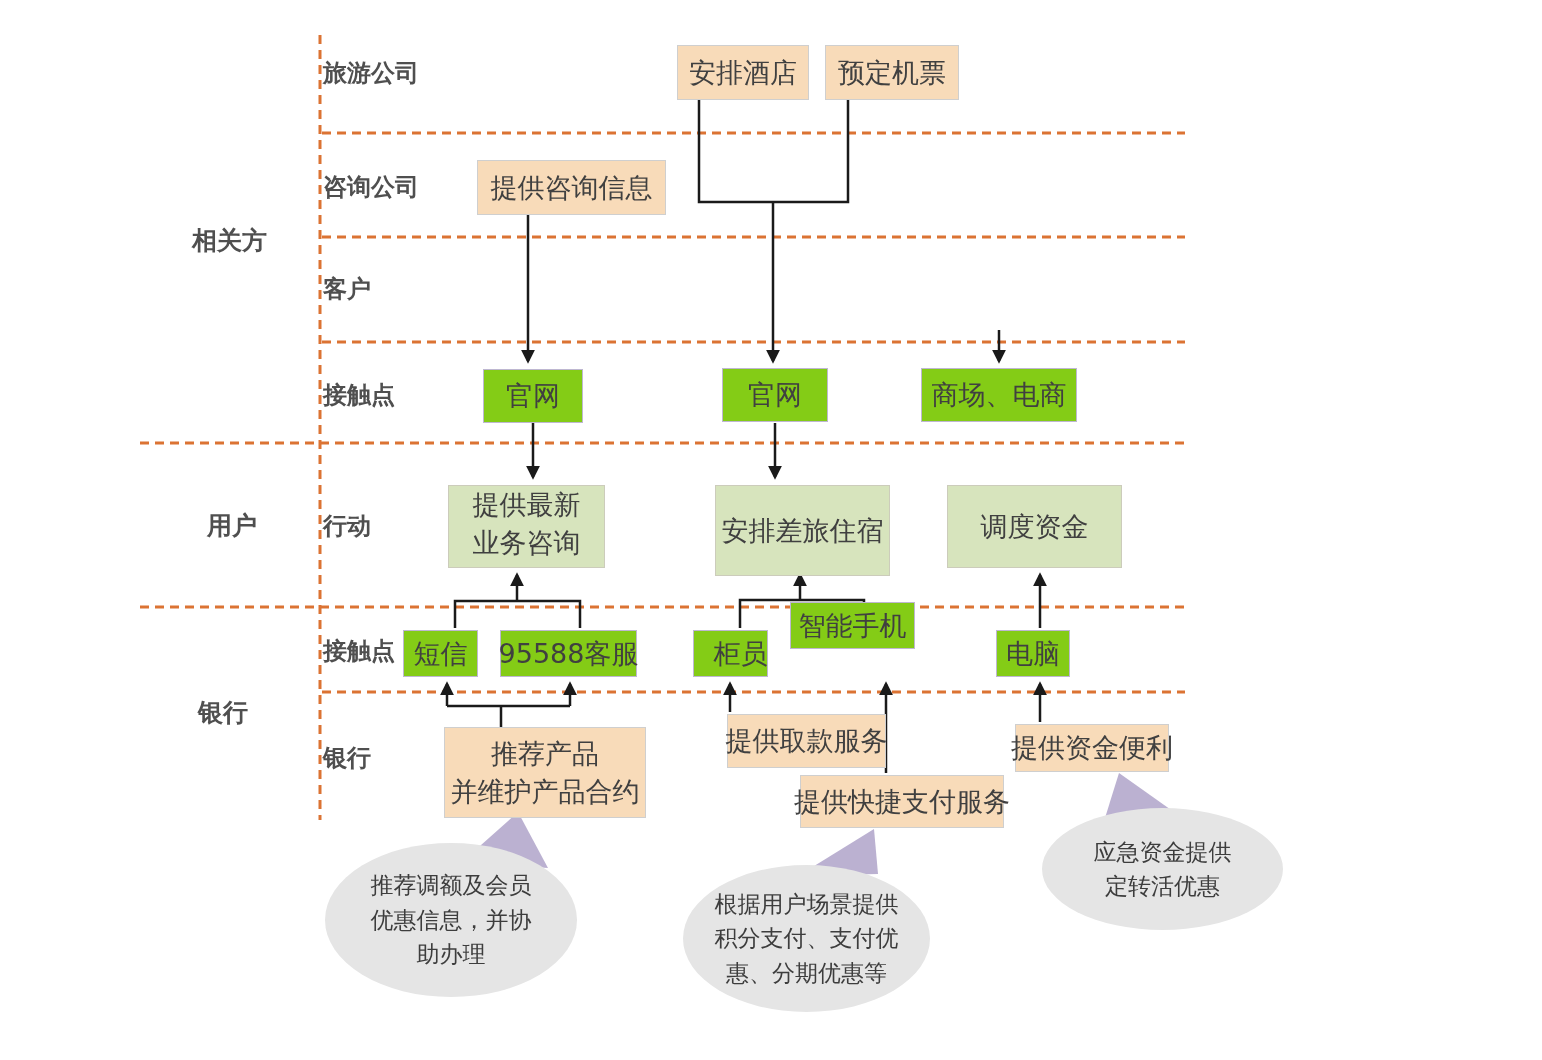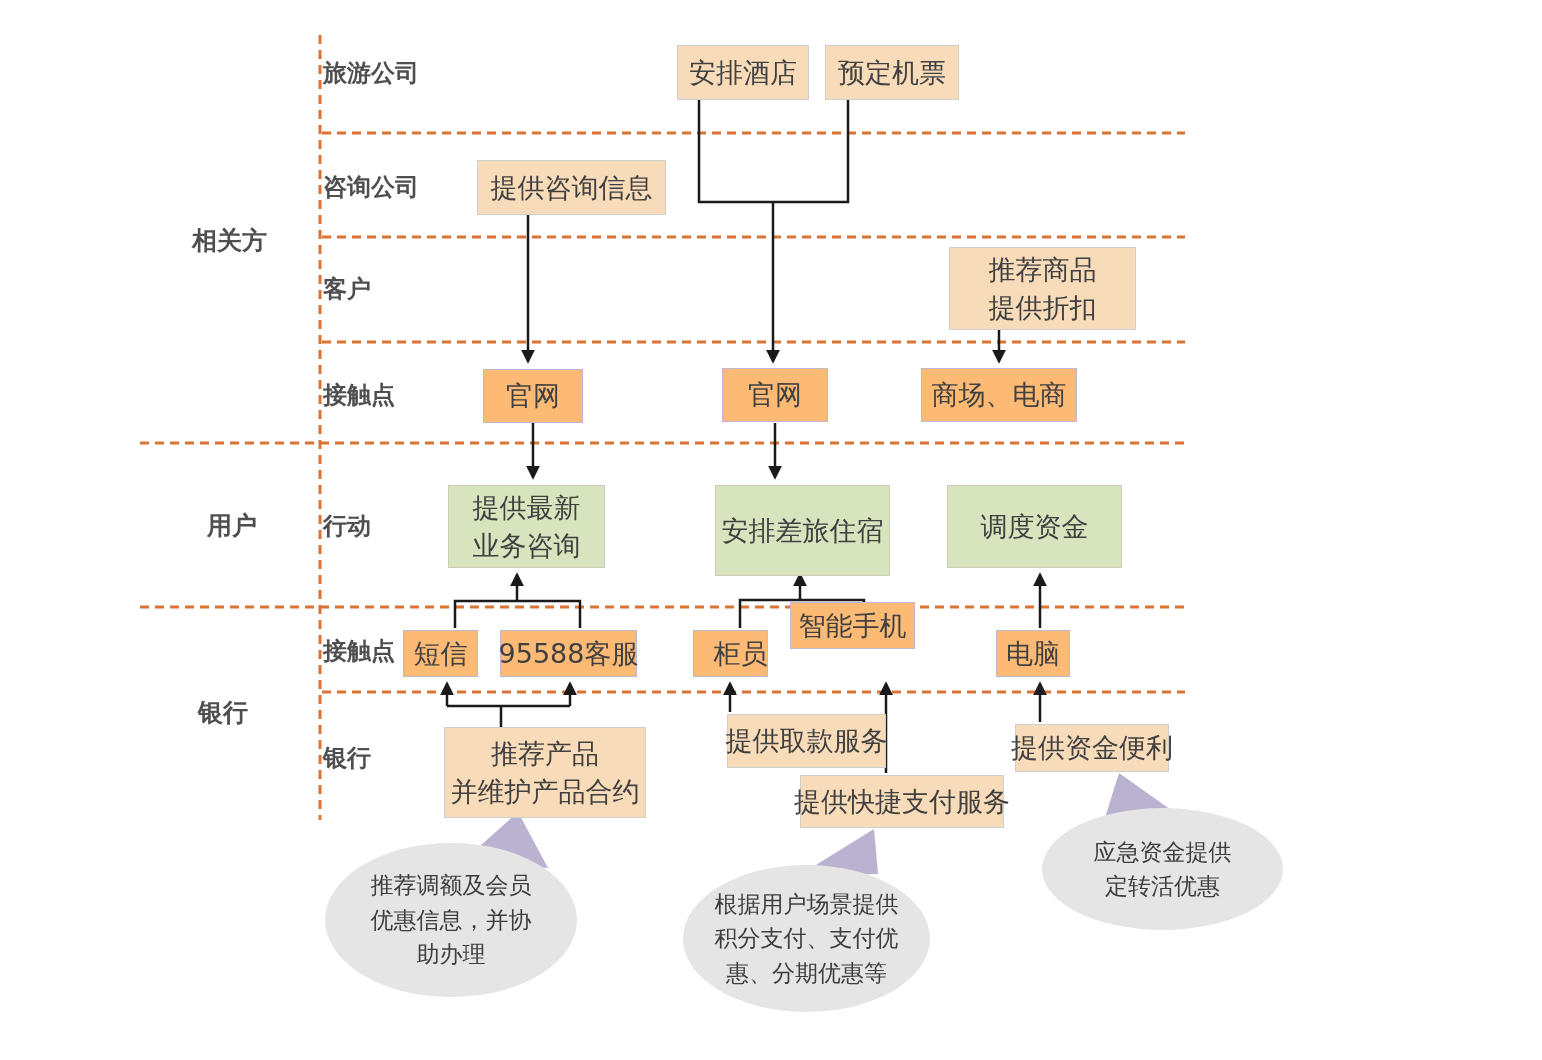--- a/index.html
+++ b/index.html
@@ -9,36 +9,36 @@
   }
   #connector-layer{position:absolute;left:0;top:0;width:1542px;height:1060px;}
   .grp-label{position:absolute;font-size:25px;font-weight:700;color:#4f4f4f;white-space:nowrap;line-height:1;}
   .row-label{position:absolute;font-size:24px;font-weight:700;color:#4f4f4f;white-space:nowrap;line-height:1;}
   .box{
     position:absolute;display:flex;flex-direction:column;align-items:center;justify-content:center;
     font-size:27px;line-height:1.4;text-align:center;white-space:nowrap;color:#404040;
     box-sizing:border-box;
   }
   .box-orange{background:#F8DBB9;border:1px solid #CFCFCF;margin-left:44px;}
-  .box-purple{background:#fdba74;border:1px solid #BEB7D1;}
+  .box-purple{background:#84cc16;border:1px solid #BEB7D1;}
   .box-green{background:#D7E4BD;border:1px solid #CCCCBB;}
   .bubble{
     position:absolute;display:flex;flex-direction:column;align-items:center;justify-content:center;
     background:#e5e5e5;border-radius:50%;font-size:23px;line-height:1.5;text-align:center;
     color:#3d3d3d;white-space:nowrap;
   }
   
   #box-arrange-hotel{left:633px;top:45px;width:132px;height:55px;}
   #box-book-ticket{left:781px;top:45px;width:134px;height:55px;}
   #box-provide-consult{left:433px;top:160px;width:189px;height:55px;}
   #box-recommend-goods{left:905px;top:247px;width:187px;height:83px;}
   #box-website1{left:483px;top:369px;width:100px;height:54px;}
   #box-website2{left:722px;top:368px;width:106px;height:54px;}
   #box-mall{left:921px;top:368px;width:156px;height:54px;}
-  #box-action-latest{left:448px;top:485px;width:157px;height:83px;}
+  #box-action-latest{left:448px;top:485px;width:157px;height:83px;font-family:Liberation Mono, monospace;}
   #box-action-travel{left:715px;top:485px;width:175px;height:91px;}
   #box-action-funds{left:947px;top:485px;width:175px;height:83px;}
   #box-sms{left:403px;top:630px;width:75px;height:47px;}
   #box-cs95588{left:500px;top:630px;width:137px;height:47px;}
   #box-teller{left:693px;top:630px;width:75px;height:47px;padding-left:20px;}
   #box-smartphone{left:790px;top:602px;width:125px;height:47px;}
   #box-computer{left:996px;top:630px;width:74px;height:47px;}
   #box-recommend-product{left:400px;top:727px;width:202px;height:91px;}
   #box-withdraw{left:683px;top:714px;width:159px;height:54px;justify-content:center;}
   #box-quickpay{left:756px;top:775px;width:204px;height:53px;}
@@ -122,24 +122,20 @@
 
   <div class="box box-orange" id="box-arrange-hotel">
     <span>安排酒店</span>
   </div>
   <div class="box box-orange" id="box-book-ticket">
     <span>预定机票</span>
   </div>
   <div class="box box-orange" id="box-provide-consult">
     <span>提供咨询信息</span>
   </div>
-  <div class="box box-orange" id="box-recommend-goods">
-    <span>推荐商品</span>
-    <span>提供折扣</span>
-  </div>
   <div class="box box-orange" id="box-recommend-product">
     <span>推荐产品</span>
     <span>并维护产品合约</span>
   </div>
   <div class="box box-orange" id="box-withdraw">
     <span>提供取款服务</span>
   </div>
   <div class="box box-orange" id="box-quickpay">
     <span>提供快捷支付服务</span>
   </div>

